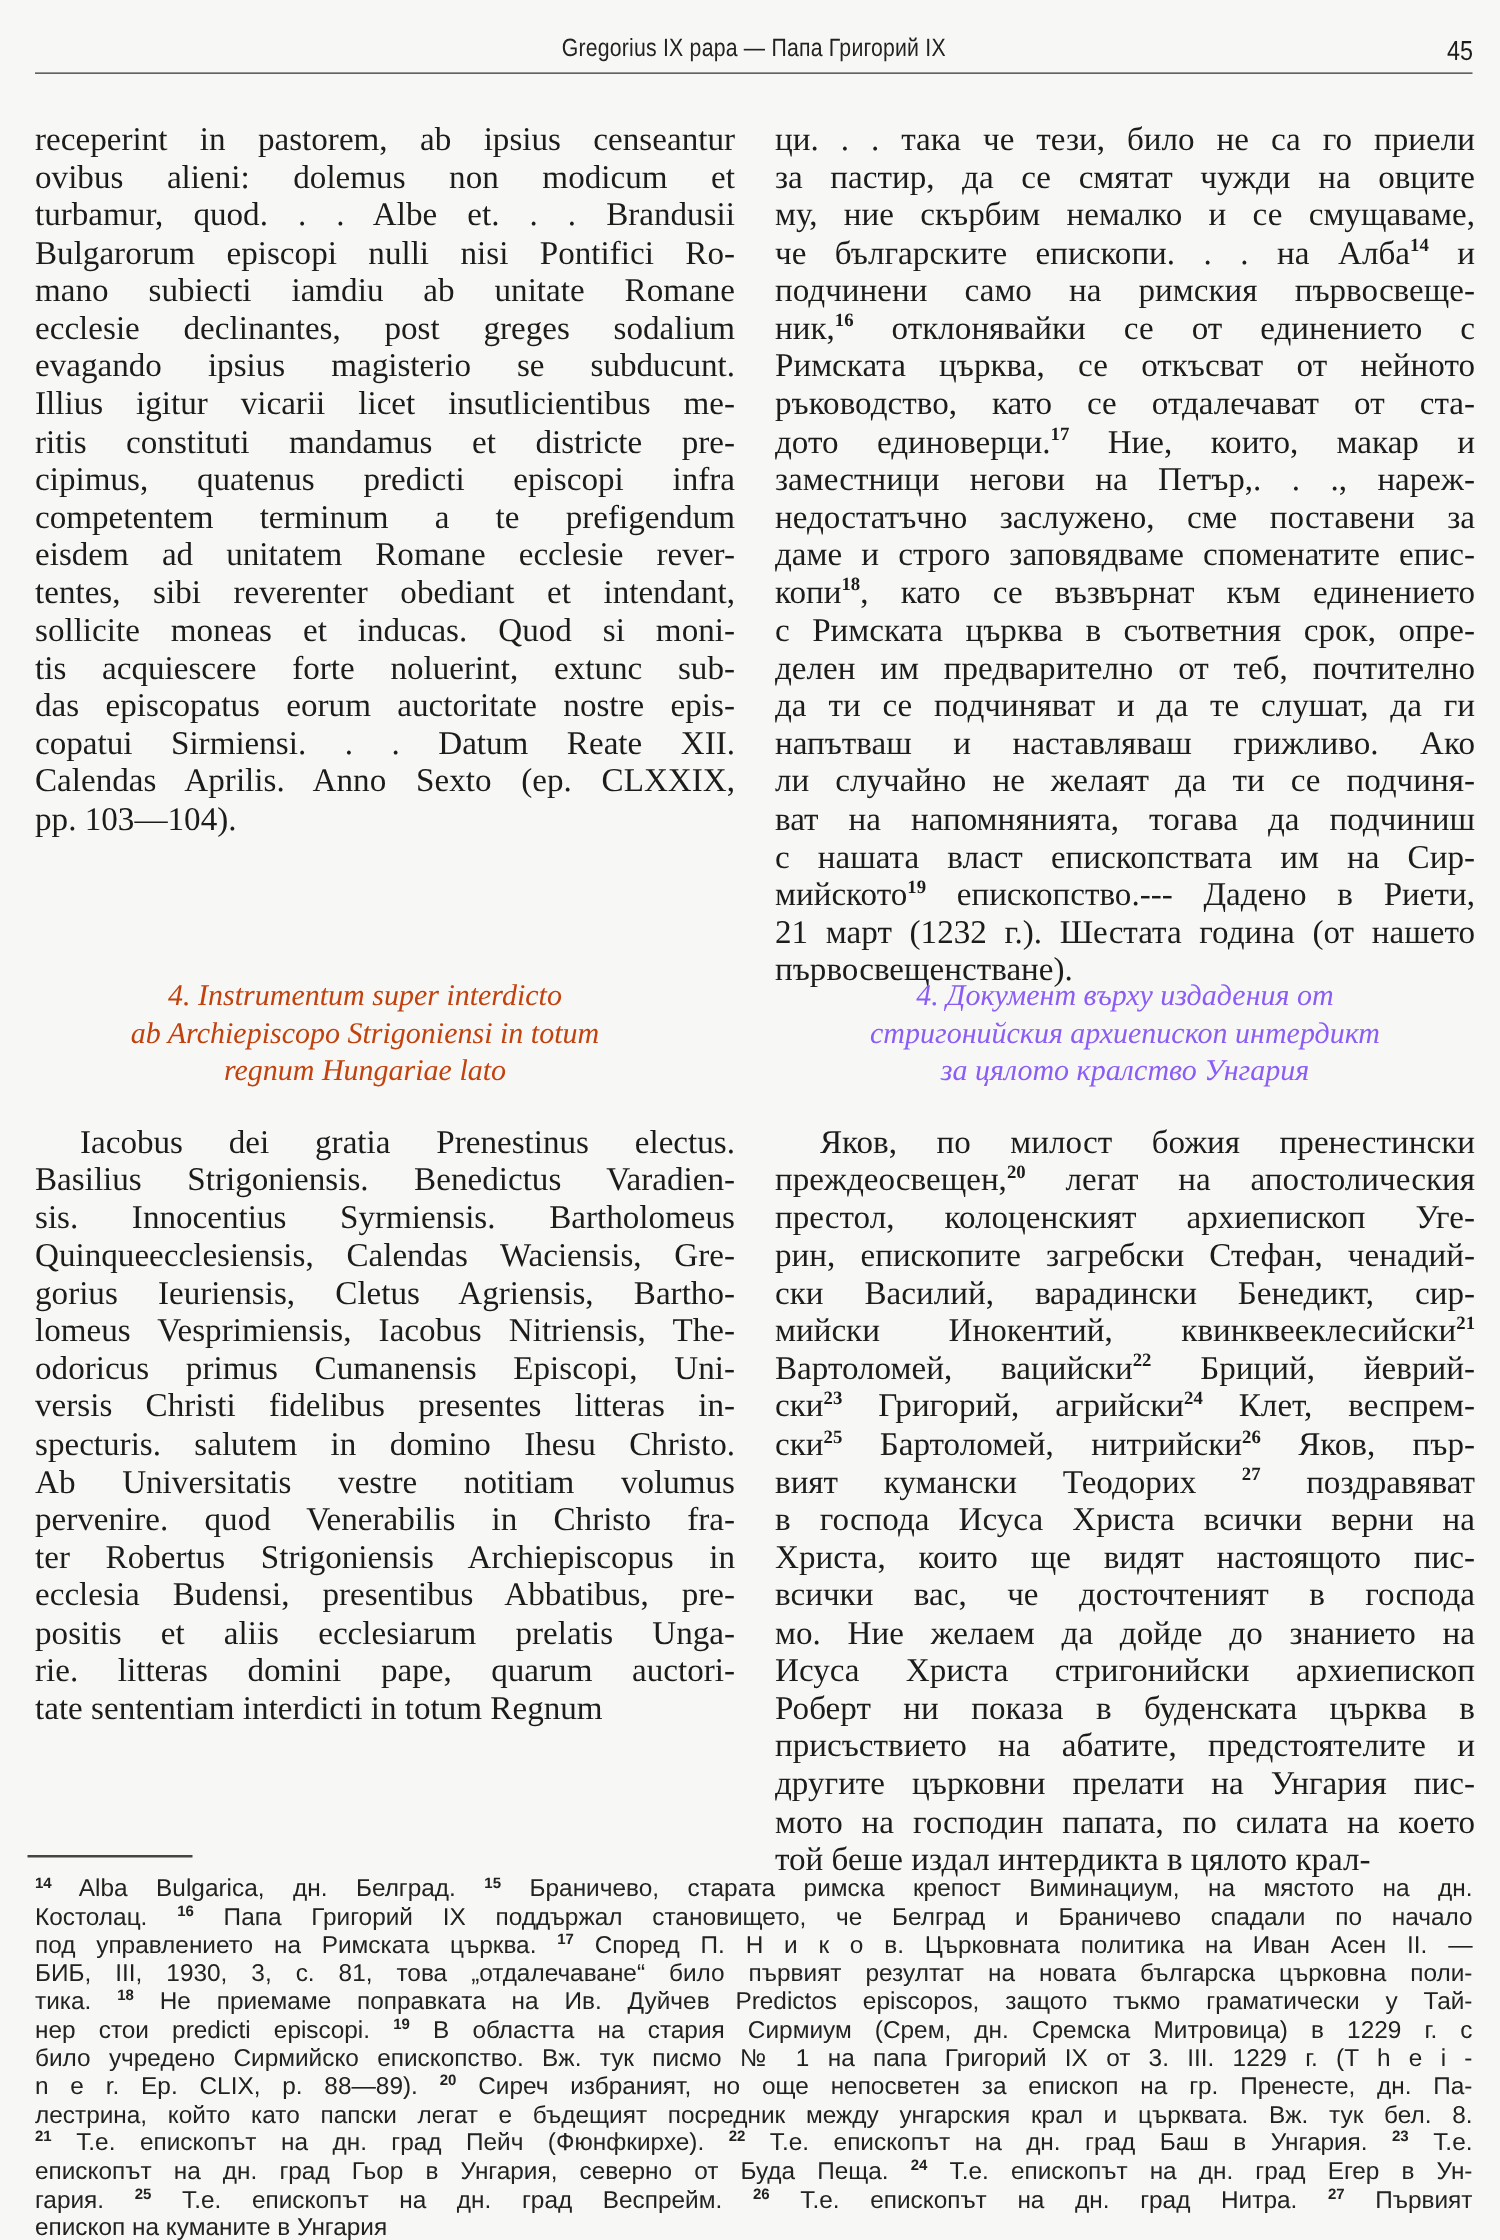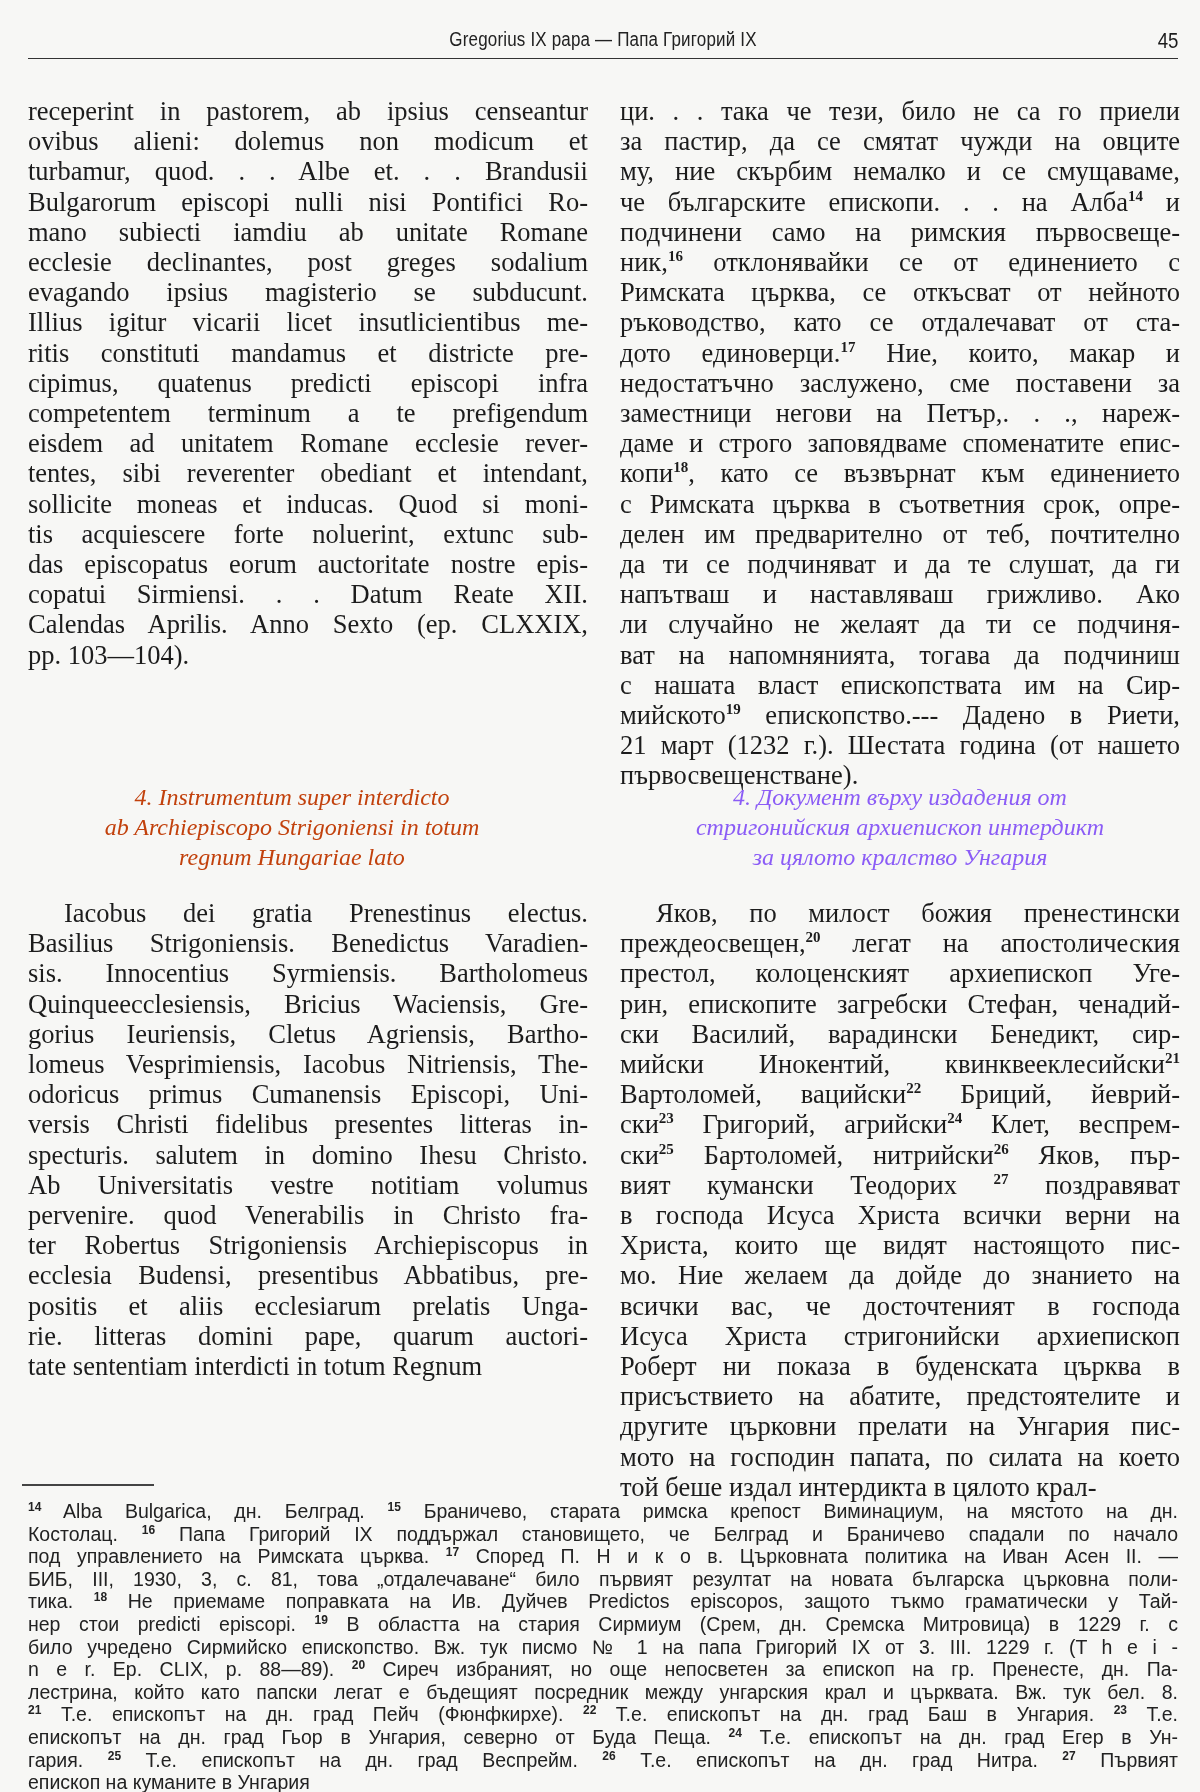--- a/index.html
+++ b/index.html
@@ -91,22 +91,22 @@
 <div class="col right" id="right-col">
     <span class="line"><span>ци. . . така че тези, било не са го приели</span></span>
     <span class="line"><span>за пастир, да се смятат чужди на овците</span></span>
     <span class="line"><span>му, ние скърбим немалко и се смущаваме,</span></span>
     <span class="line"><span>че българските епископи. . . на Алба</span><sup>14</sup><span> и</span></span>
     <span class="line"><span>подчинени само на римския първосвеще-</span></span>
     <span class="line"><span>ник,</span><sup>16</sup><span> отклонявайки се от единението с</span></span>
     <span class="line"><span>Римската църква, се откъсват от нейното</span></span>
     <span class="line"><span>ръководство, като се отдалечават от ста-</span></span>
     <span class="line"><span>дото единоверци.</span><sup>17</sup><span> Ние, които, макар и</span></span>
+    <span class="line"><span>заместници негови на Петър,. . ., нареж-</span></span>
     <span class="line"><span>недостатъчно заслужено, сме поставени за</span></span>
-    <span class="line"><span>заместници негови на Петър,. . ., нареж-</span></span>
     <span class="line"><span>даме и строго заповядваме споменатите епис-</span></span>
     <span class="line"><span>копи</span><sup>18</sup><span>, като се възвърнат към единението</span></span>
     <span class="line"><span>с Римската църква в съответния срок, опре-</span></span>
     <span class="line"><span>делен им предварително от теб, почтително</span></span>
     <span class="line"><span>да ти се подчиняват и да те слушат, да ги</span></span>
     <span class="line"><span>напътваш и наставляваш грижливо. Ако</span></span>
     <span class="line"><span>ли случайно не желаят да ти се подчиня-</span></span>
     <span class="line"><span>ват на напомнянията, тогава да подчиниш</span></span>
     <span class="line"><span>с нашата власт епископствата им на Сир-</span></span>
     <span class="line"><span>мийското</span><sup>19</sup><span> епископство.--- Дадено в Риети,</span></span>
@@ -122,21 +122,21 @@
 <div class="section-heading right" id="right-heading">
     <div>4. Документ върху издадения от</div>
     <div>стригонийския архиепископ интердикт</div>
     <div>за цялото кралство Унгария</div>
   </div>
 
 <div class="body2 left" id="left-body2">
     <span class="line indent">Iacobus dei gratia Prenestinus electus.</span>
     <span class="line">Basilius Strigoniensis. Benedictus Varadien-</span>
     <span class="line">sis. Innocentius Syrmiensis. Bartholomeus</span>
-    <span class="line">Quinqueecclesiensis, Bricius Waciensis, Gre-</span>
+    <span class="line">Quinqueecclesiensis, Calendas Waciensis, Gre-</span>
     <span class="line">gorius Ieuriensis, Cletus Agriensis, Bartho-</span>
     <span class="line">lomeus Vesprimiensis, Iacobus Nitriensis, The-</span>
     <span class="line">odoricus primus Cumanensis Episcopi, Uni-</span>
     <span class="line">versis Christi fidelibus presentes litteras in-</span>
     <span class="line">specturis. salutem in domino Ihesu Christo.</span>
     <span class="line">Ab Universitatis vestre notitiam volumus</span>
     <span class="line">pervenire. quod Venerabilis in Christo fra-</span>
     <span class="line">ter Robertus Strigoniensis Archiepiscopus in</span>
     <span class="line">ecclesia Budensi, presentibus Abbatibus, pre-</span>
     <span class="line">positis et aliis ecclesiarum prelatis Unga-</span>
@@ -149,22 +149,22 @@
     <span class="line"><span>престол, колоценският архиепископ Уге-</span></span>
     <span class="line"><span>рин, епископите загребски Стефан, ченадий-</span></span>
     <span class="line"><span>ски Василий, варадински Бенедикт, сир-</span></span>
     <span class="line"><span>мийски Инокентий, квинквееклесийски</span><sup>21</sup><span></span></span>
     <span class="line"><span>Вартоломей, вацийски</span><sup>22</sup><span> Бриций, йеврий-</span></span>
     <span class="line"><span>ски</span><sup>23</sup><span> Григорий, агрийски</span><sup>24</sup><span> Клет, веспрем-</span></span>
     <span class="line"><span>ски</span><sup>25</sup><span> Бартоломей, нитрийски</span><sup>26</sup><span> Яков, пър-</span></span>
     <span class="line"><span>вият кумански Теодорих </span><sup>27</sup><span> поздравяват</span></span>
     <span class="line"><span>в господа Исуса Христа всички верни на</span></span>
     <span class="line"><span>Христа, които ще видят настоящото пис-</span></span>
+    <span class="line"><span>всички вас, че досточтеният в господа</span></span>
     <span class="line"><span>мо. Ние желаем да дойде до знанието на</span></span>
-    <span class="line"><span>всички вас, че досточтеният в господа</span></span>
     <span class="line"><span>Исуса Христа стригонийски архиепископ</span></span>
     <span class="line"><span>Роберт ни показа в буденската църква в</span></span>
     <span class="line"><span>присъствието на абатите, предстоятелите и</span></span>
     <span class="line"><span>другите църковни прелати на Унгария пис-</span></span>
     <span class="line"><span>мото на господин папата, по силата на което</span></span>
     <span class="line last"><span>той беше издал интердикта в цялото крал-</span></span>
   </div>
 
 <div class="footnote-rule"></div>
 <div class="footnotes" id="footnotes">

